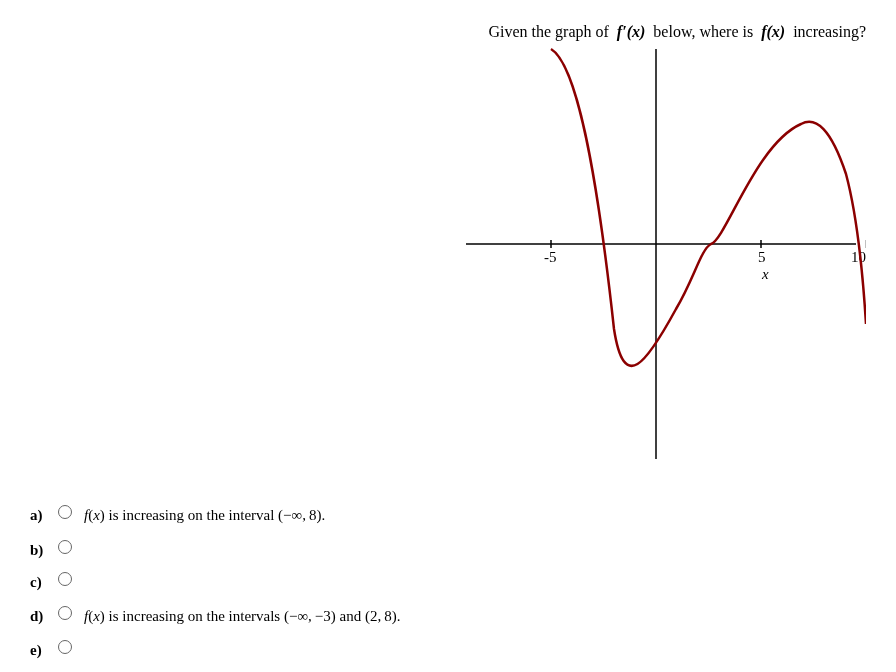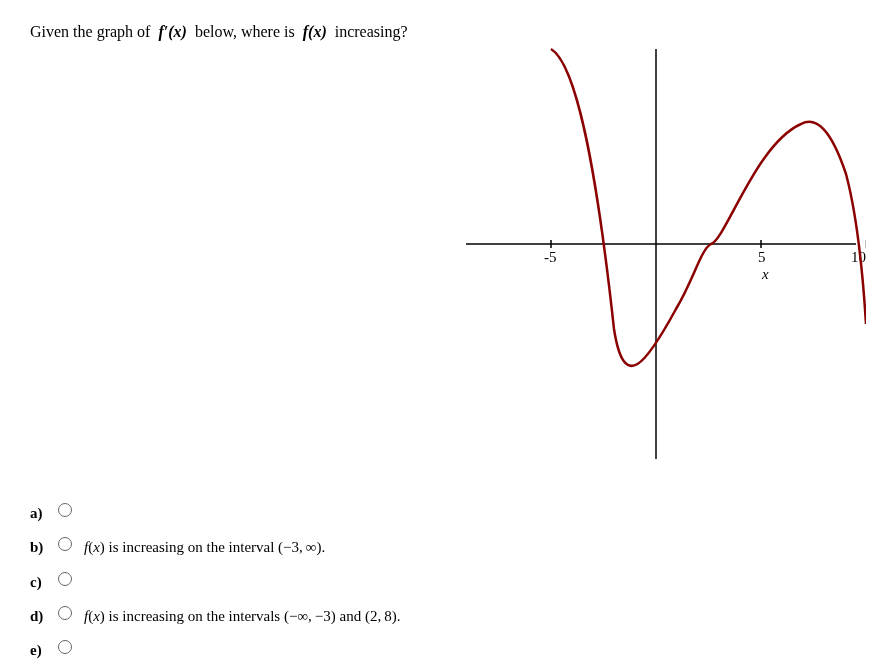--- a/index.html
+++ b/index.html
@@ -9,20 +9,21 @@
       color: #000;
       font-size: 16px;
       width: 896px;
       min-height: 672px;
       padding: 20px 30px;
     }
     .question {
       font-size: 16px;
       margin-bottom: 10px;
       line-height: 1.5;
+      text-align: right;
     }
     .content-area {
       display: flex;
       flex-direction: row;
       align-items: flex-start;
     }
     .left-spacer {
       width: 450px;
       min-height: 420px;
     }
@@ -112,28 +113,28 @@
 
     </svg>
   </div>
 </div>
 
 <div class="answers">
 
   <div class="answer-row">
     <span class="answer-label">a)</span>
     <span class="radio-circle"></span>
+    <span class="answer-text">
+      <em>f</em>(<em>x</em>) is increasing on the interval (−∞, 8).
+    </span>
   </div>
 
   <div class="answer-row">
     <span class="answer-label">b)</span>
     <span class="radio-circle"></span>
-    <span class="answer-text">
-      <em>f</em>(<em>x</em>) is increasing on the interval (−3, ∞).
-    </span>
   </div>
 
   <div class="answer-row">
     <span class="answer-label">c)</span>
     <span class="radio-circle"></span>
   </div>
 
   <div class="answer-row">
     <span class="answer-label">d)</span>
     <span class="radio-circle"></span>

